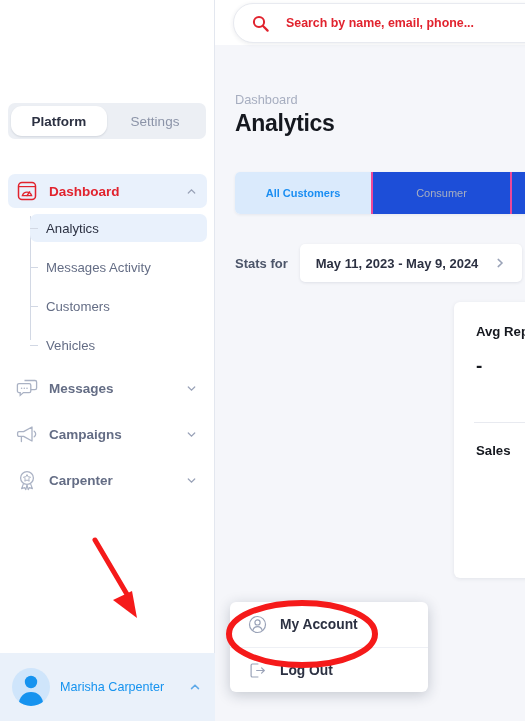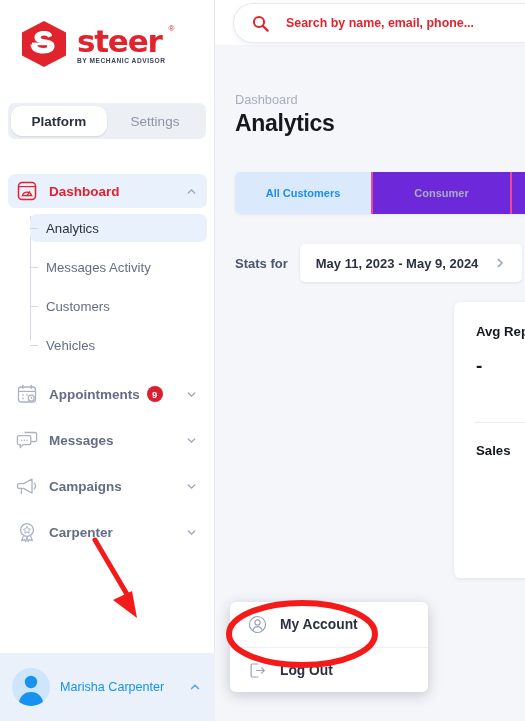--- a/index.html
+++ b/index.html
@@ -146,21 +146,21 @@
     background: #ffffff; border-radius: 5px;
     box-shadow: 0 1px 3px rgba(30,40,70,.07);
     overflow: hidden;
   }
   .tab {
     display: flex; align-items: center; justify-content: center;
     font-size: 11px; font-weight: 700; white-space: nowrap;
     border-right: 2px solid #ec4899; cursor: pointer;
   }
   .tab.active { background: #daeafc; color: #1b8ef2; }
-  .tab.inactive { background: #6d28d9; color: #a7aec0; font-weight: 700; }
+  .tab.inactive { background: #1d4ed8; color: #a7aec0; font-weight: 400; }
 
   .stats-row {
     position: absolute; left: 20px; top: 244px;
     display: flex; align-items: center;
   }
   .stats-label { font-size: 13px; color: #4c5569; font-weight: 700; margin-right: 12px; }
   .date-pill {
     height: 38px; background: #fff; border-radius: 5px;
     box-shadow: 0 1px 3px rgba(30,40,70,.10);
     display: flex; align-items: center; padding: 0 16px;
@@ -204,37 +204,20 @@
   .arrow-annot { left: 80px; top: 528px; }
   .ellipse-annot { left: 224px; top: 598px; }
 </style>
 </head>
 <body>
 
 <div id="root">
 
   <div class="sidebar">
 
-    <div class="logo-wrap">
-      <svg class="logo-mark" viewBox="0 0 52 48">
-        <path d="M26 1 L48 12.5 L48 35.5 L26 47 L4 35.5 L4 12.5 Z" fill="#e1232e"></path>
-        <path d="M34 16 C34 12.8 31 11 26 11 C20 11 16.5 13.4 16.5 17.6 C16.5 21.4 19.6 23 25.5 23.6
-                 C29 24 30 24.6 30 25.8 C30 27.2 28.2 28 25.6 28 C22 28 19.5 26.6 19 24.4
-                 L19 24.4 L12.5 24.4 C12.8 30.2 17.5 33.5 25.6 33.5 C32.4 33.5 36.5 30.6 36.5 26
-                 C36.5 21.6 33 20 27.2 19.4 C23.6 19 22.8 18.4 22.8 17.3 C22.8 16.1 24.2 15.4 26.2 15.4
-                 C28.4 15.4 29.8 16.2 30 17.6 Z" fill="#ffffff"></path>
-        <path d="M14 22.6 L31 22.6 L31 25.2 L14 25.2 Z" fill="#ffffff"></path>
-        <path d="M29 20.2 L34.5 23.9 L29 27.6 Z" fill="#ffffff"></path>
-      </svg>
-      <div class="logo-text-block">
-        <div class="logo-word">steer</div>
-        <div class="logo-reg">®</div>
-        <div class="logo-sub">BY MECHANIC ADVISOR</div>
-      </div>
-    </div>
 
     <div class="seg-toggle">
       <div class="seg-item active">Platform</div>
       <div class="seg-item inactive">Settings</div>
     </div>
 
     <div class="nav">
 
       <div class="nav-row active">
         <svg class="nav-ico" viewBox="0 0 22 22">
@@ -259,38 +242,20 @@
           <span class="sub-label">Messages Activity</span>
         </div>
         <div class="sub-row">
           <span class="sub-label">Customers</span>
         </div>
         <div class="sub-row">
           <span class="sub-label">Vehicles</span>
         </div>
       </div>
 
-      <div class="nav-row" style="margin-top:18px">
-        <svg class="nav-ico" viewBox="0 0 22 22">
-          <rect x="2.5" y="4" width="17" height="15" rx="2.5" fill="none" stroke="#aab2c4" stroke-width="1.3"></rect>
-          <line x1="2.5" y1="8.4" x2="19.5" y2="8.4" stroke="#aab2c4" stroke-width="1.2"></line>
-          <line x1="6.8" y1="2.3" x2="6.8" y2="5.4" stroke="#aab2c4" stroke-width="1.3" stroke-linecap="round"></line>
-          <line x1="15.2" y1="2.3" x2="15.2" y2="5.4" stroke="#aab2c4" stroke-width="1.3" stroke-linecap="round"></line>
-          <circle cx="7" cy="12" r=".85" fill="#aab2c4"></circle>
-          <circle cx="11" cy="12" r=".85" fill="#aab2c4"></circle>
-          <circle cx="7" cy="15.4" r=".85" fill="#aab2c4"></circle>
-          <circle cx="15.2" cy="15.2" r="3" fill="none" stroke="#aab2c4" stroke-width="1.2"></circle>
-          <path d="M15.2 13.6 L15.2 15.3 L16.4 15.9" fill="none" stroke="#aab2c4" stroke-width="1"></path>
-        </svg>
-        <span class="nav-label">Appointments</span>
-        <span class="badge">9</span>
-        <svg class="chev" viewBox="0 0 12 12">
-          <path d="M2.5 4.4 L6 7.8 L9.5 4.4" fill="none" stroke="#9aa3b8" stroke-width="1.4" stroke-linecap="round"></path>
-        </svg>
-      </div>
 
       <div class="nav-row" style="margin-top:12px">
         <svg class="nav-ico" viewBox="0 0 22 22">
           <path d="M8.5 3.5 H19 a1.6 1.6 0 0 1 1.6 1.6 V11 a1.6 1.6 0 0 1 -1.6 1.6 H13" fill="none" stroke="#aab2c4" stroke-width="1.3"></path>
           <path d="M3 6.6 H13.2 a1.6 1.6 0 0 1 1.6 1.6 V14 a1.6 1.6 0 0 1 -1.6 1.6 H7.4 L4.2 18.4 V15.6 H3 a1.6 1.6 0 0 1 -1.6 -1.6 V8.2 A1.6 1.6 0 0 1 3 6.6 Z" fill="#fff" stroke="#aab2c4" stroke-width="1.3"></path>
           <circle cx="5.6" cy="11.2" r=".8" fill="#aab2c4"></circle>
           <circle cx="8.3" cy="11.2" r=".8" fill="#aab2c4"></circle>
           <circle cx="11" cy="11.2" r=".8" fill="#aab2c4"></circle>
         </svg>
         <span class="nav-label">Messages</span>

